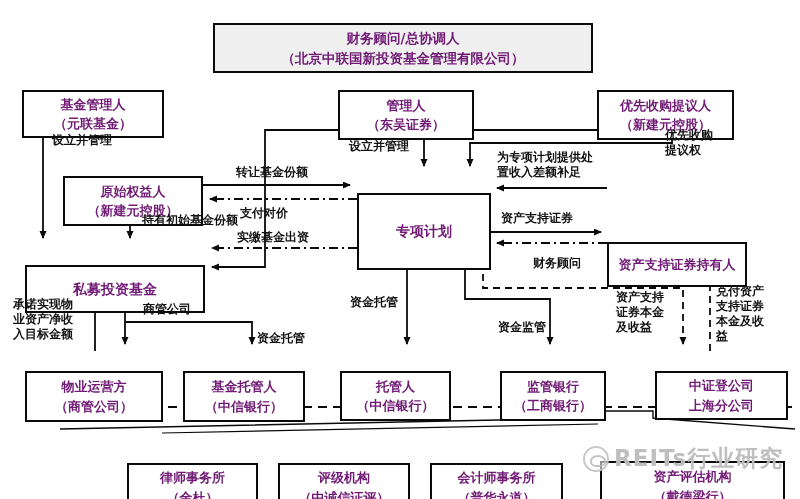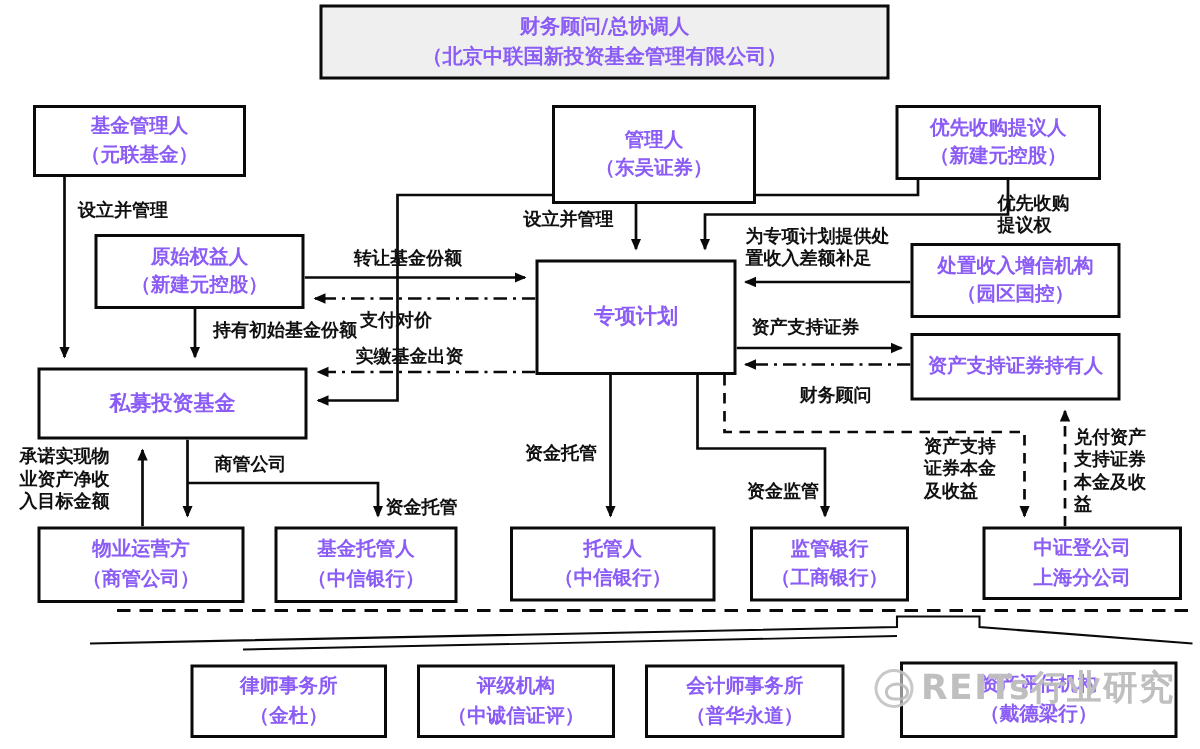--- a/index.html
+++ b/index.html
@@ -1,21 +1,21 @@
 <!DOCTYPE html>
 <html><head>
 <meta charset="utf-8">
 <style>
   html,body{margin:0;padding:0;background:#ffffff;}
   .stage{position:relative;width:800px;height:499px;background:#fff;overflow:hidden;
          font-family:"DejaVu Sans","Liberation Sans",sans-serif;}
   svg.wires{position:absolute;left:0;top:0;z-index:1;}
   .node{position:absolute;z-index:2;display:flex;align-items:center;justify-content:center;
         text-align:center;border:2px solid #0a0a0a;background:#fff;font-weight:700;
-        font-size:13px;line-height:1.5;white-space:pre-line;color:#8b5cf6;box-sizing:border-box;}
+        font-size:13px;line-height:1.5;white-space:pre-line;color:#701a75;box-sizing:border-box;margin-top:20px;}
   .node.gray{background:#efefef;}
   .elabel{position:absolute;z-index:3;font-weight:700;font-size:12px;line-height:1.25;
           white-space:pre-line;color:#111;background:transparent;}
   .watermark{position:absolute;z-index:5;display:flex;align-items:center;gap:5px;
              left:583px;top:443px;}
   .wm-logo{width:26px;height:26px;border-radius:50%;border:2px solid rgba(190,190,190,.85);
            box-sizing:border-box;position:relative;background:rgba(255,255,255,.55);}
   .wm-logo:after{content:"";position:absolute;left:5px;top:7px;width:12px;height:8px;
            border:2px solid rgba(185,185,185,.85);border-radius:50% 50% 40% 40%;}
   .wm-text{font-size:23px;font-weight:700;color:rgba(186,186,186,.92);letter-spacing:1px;
@@ -74,36 +74,34 @@
 
       <path d="M60 429 L598 418 L598 411 L653 411 L653 418 L795 429" stroke-width="1.4"></path>
       <path d="M162 433 L598 424" stroke-width="1.2"></path>
     </g>
   </svg>
 
   <div class="node gray" style="left:213px;top:3px;width:380px;height:50px;font-size:13.5px">财务顾问/总协调人
 （北京中联国新投资基金管理有限公司）</div>
   <div class="node" style="left:22px;top:70px;width:142px;height:48px">基金管理人
 （元联基金）</div>
-  <div class="node" style="left:368px;top:70px;width:136px;height:66px">管理人
+  <div class="node" style="left:338px;top:70px;width:136px;height:50px">管理人
 （东吴证券）</div>
   <div class="node" style="left:597px;top:70px;width:137px;height:50px">优先收购提议人
 （新建元控股）</div>
   <div class="node" style="left:63px;top:156px;width:140px;height:50px">原始权益人
 （新建元控股）</div>
   <div class="node" style="left:357px;top:173px;width:134px;height:77px;font-size:14px">专项计划</div>
-  <div class="node" style="left:607px;top:162px;width:140px;height:50px">处置收入增信机构
-（园区国控）</div>
   <div class="node" style="left:607px;top:222px;width:140px;height:45px">资产支持证券持有人</div>
   <div class="node" style="left:25px;top:245px;width:180px;height:48px;font-size:14px">私募投资基金</div>
   <div class="node" style="left:25px;top:351px;width:138px;height:51px">物业运营方
 （商管公司）</div>
   <div class="node" style="left:183px;top:351px;width:122px;height:51px">基金托管人
 （中信银行）</div>
-  <div class="node" style="left:340px;top:351px;width:137px;height:50px">托管人
+  <div class="node" style="left:340px;top:351px;width:111px;height:50px">托管人
 （中信银行）</div>
   <div class="node" style="left:500px;top:351px;width:106px;height:50px">监管银行
 （工商银行）</div>
   <div class="node" style="left:127px;top:443px;width:131px;height:49px">律师事务所
 （金杜）</div>
   <div class="node" style="left:655px;top:351px;width:133px;height:49px">中证登公司
 上海分公司</div>
   <div class="node" style="left:278px;top:443px;width:132px;height:49px">评级机构
 （中诚信证评）</div>
   <div class="node" style="left:430px;top:443px;width:133px;height:49px">会计师事务所

